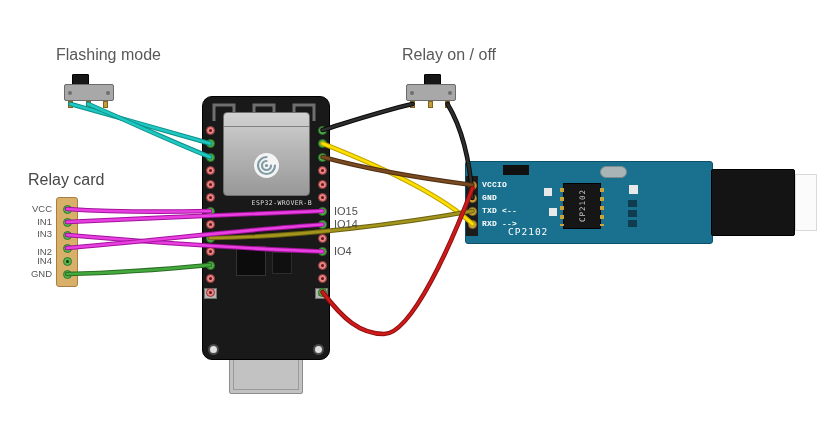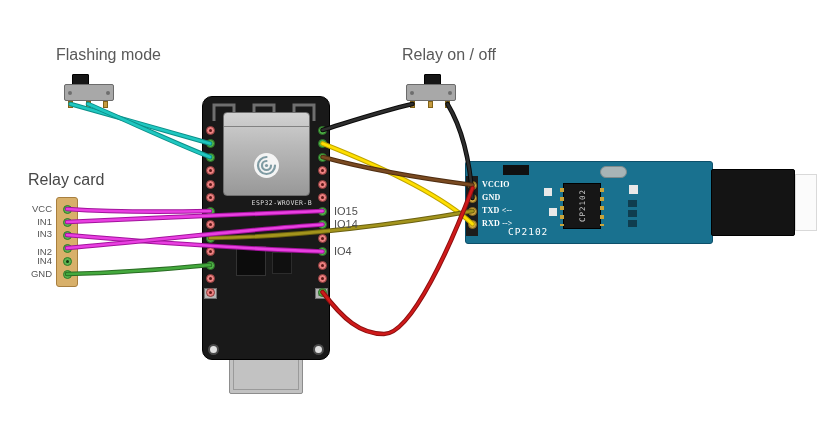--- a/index.html
+++ b/index.html
@@ -54,21 +54,21 @@
   .esp-btn::after{content:"";position:absolute;inset:2px;background:#8a8a8a;}
   .esp-hole{position:absolute;width:11px;height:11px;border-radius:50%;background:#e0e0e0;border:2px solid #4a4a4a;z-index:11;box-sizing:border-box;}
   .esp-usb{position:absolute;left:229px;top:328px;width:74px;height:66px;background:#c2c2c2;
            border:1px solid #8d8d8d;border-radius:2px;z-index:9;box-sizing:border-box;}
   .esp-usb::before{content:"";position:absolute;inset:3px;border:1px solid #9a9a9a;}
 
   
   .cp-board{position:absolute;left:465px;top:161px;width:248px;height:83px;background:#19718f;
             border:1px solid #0d506b;border-radius:3px;z-index:10;box-sizing:border-box;}
   .cp-header{position:absolute;left:466px;top:176px;width:12px;height:60px;background:#1c1c1c;z-index:11;}
-  .cp-pin-label{position:absolute;left:482px;font-family:Liberation Serif, serif;font-weight:bold;
+  .cp-pin-label{position:absolute;left:482px;font-family:Liberation Mono, monospace;font-weight:bold;
                 font-size:8px;color:#fff;z-index:12;white-space:nowrap;letter-spacing:.2px;}
   .cp-jumper{position:absolute;left:503px;top:165px;width:26px;height:10px;background:#101010;z-index:11;}
   .cp-pill{position:absolute;left:600px;top:166px;width:27px;height:12px;border-radius:6px;background:#a8b4b6;
            border:1px solid #7e8a8c;z-index:11;box-sizing:border-box;}
   .cp-chip{position:absolute;left:563px;top:183px;width:38px;height:46px;background:#161616;border:1px solid #000;
            z-index:11;display:flex;align-items:center;justify-content:center;box-sizing:border-box;}
   .cp-chip span{writing-mode:vertical-rl;transform:rotate(180deg);font-family:"DejaVu Sans Mono",monospace;
                 font-size:7.5px;color:#cfcfcf;letter-spacing:1px;}
   .cp-chip::before,.cp-chip::after{content:"";position:absolute;top:4px;width:4px;height:38px;
       background:repeating-linear-gradient(to bottom,#c9a43a 0 4px,transparent 4px 9px);}

